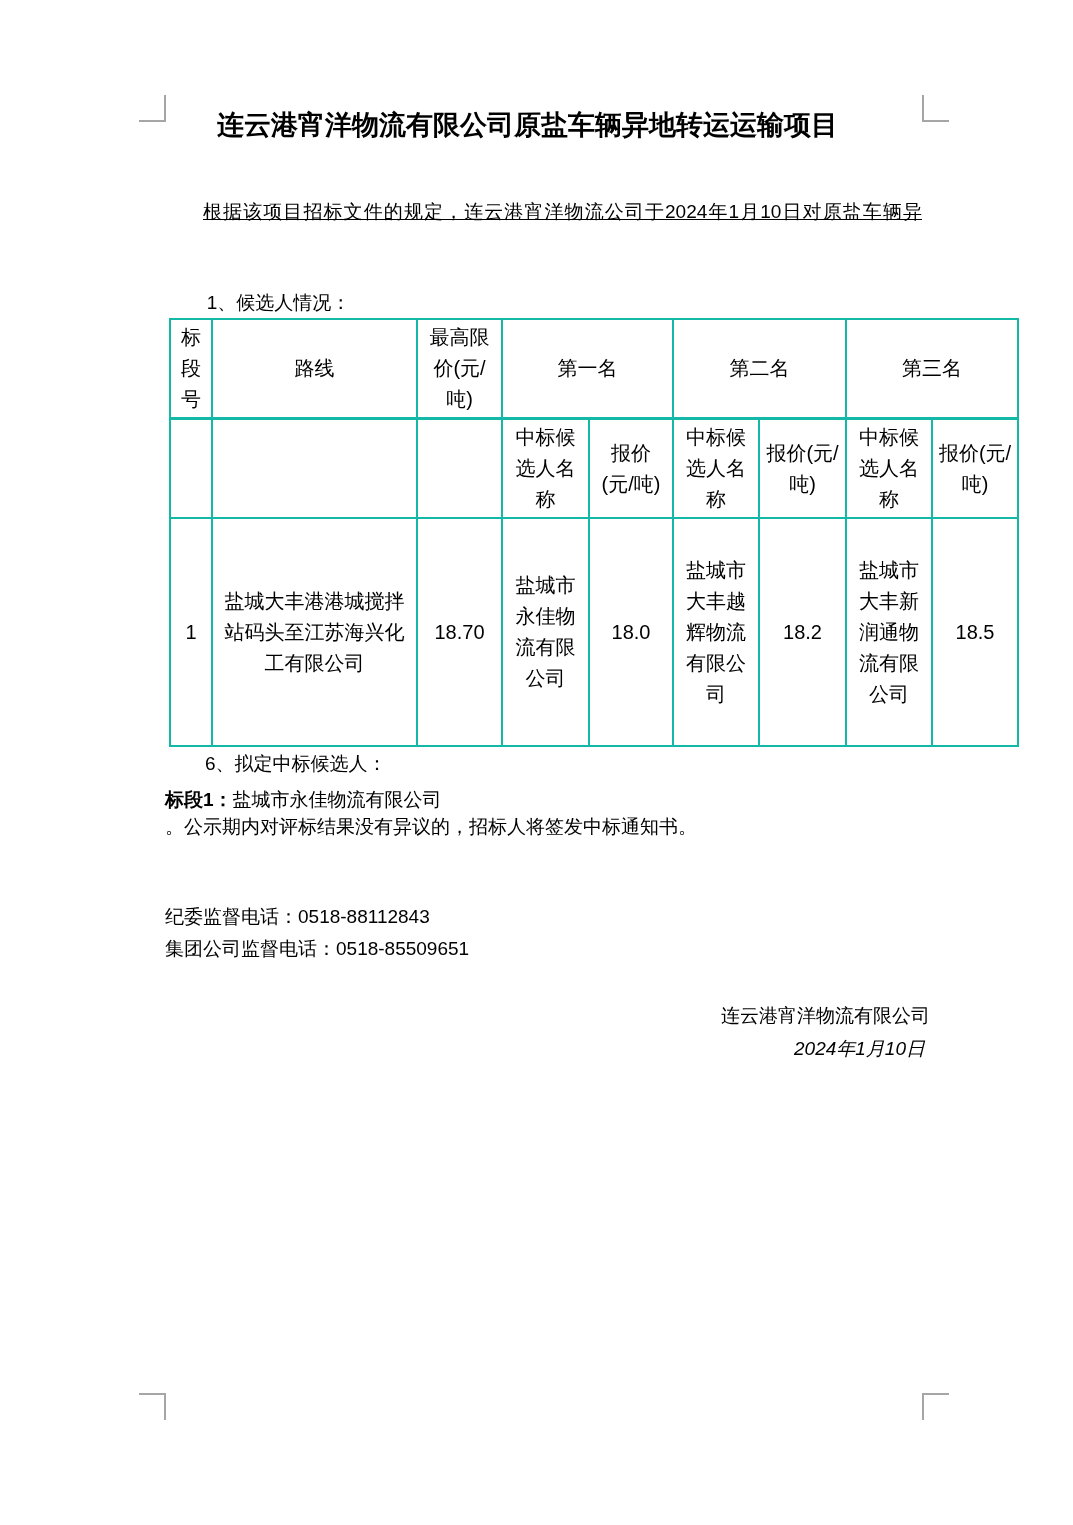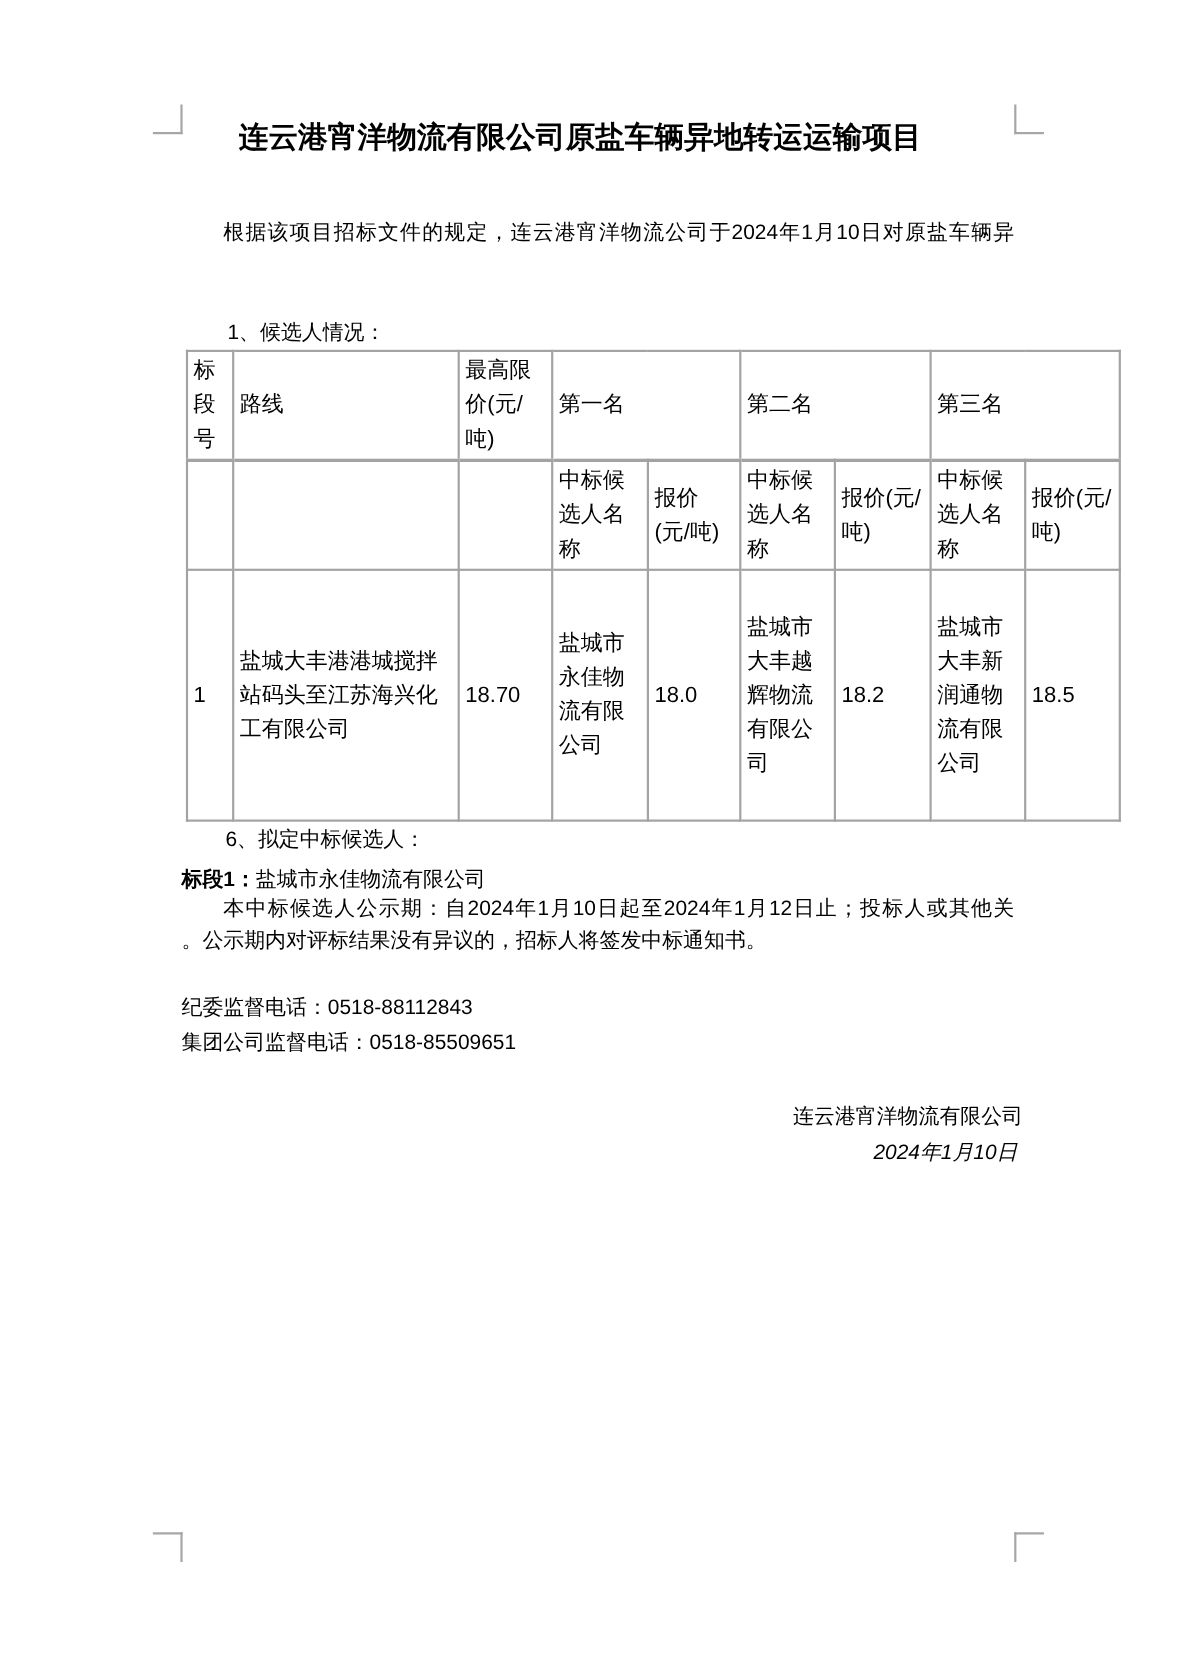--- a/index.html
+++ b/index.html
@@ -21,33 +21,33 @@
   .content { position: absolute; left: 165px; top: 0; width: 757px; }
 
   .doc-title {
     position: absolute; left: 0; top: 106px; width: 757px;
     font-size: 27px; font-weight: bold; line-height: 39px;
     padding-left: 52px; box-sizing: border-box;
     white-space: nowrap;
   }
   .bodytext { font-size: 19px; line-height: 31px; }
   .intro   { position: absolute; left: 0; top: 196px; width: 757px; }
-  .indent2 { text-indent: 2em; }
+  .indent2 { text-indent: 2em; text-decoration: underline; }
   .just    { text-align: justify; text-align-last: justify; }
   .section1-label { position: absolute; left: 0; top: 287px; width: 757px; padding-left: 2.2em; box-sizing: border-box; }
 
   table.bid-table {
     position: absolute; left: 4px; top: 318px;
     border-collapse: collapse; table-layout: fixed;
     width: 848px;
     font-size: 20px; line-height: 31px;
   }
   table.bid-table td {
-    border: 2px solid #a3a3a3;
-    text-align: left; vertical-align: middle;
+    border: 2px solid #14b8a6;
+    text-align: center; vertical-align: middle;
     padding: 2px 5px; font-weight: normal;
     word-break: break-all; overflow-wrap: anywhere;
   }
   tr.hdr1 td { height: 85px; border-bottom-width: 3px; }
   tr.hdr2 td { height: 81px; }
   tr.datarow td { height: 222px; }
 
   .sec2-label   { position: absolute; left: 0; top: 748px;  width: 757px; padding-left: 2.1em; box-sizing: border-box; }
   .award-line   { position: absolute; left: 0; top: 784px;  width: 757px; }
   .award-label  { font-weight: bold; }
@@ -123,21 +123,20 @@
   </tbody>
     </table>
 
   <div class="sec2-label bodytext">6、拟定中标候选人：</div>
 
   <div class="award-line bodytext">
     <span class="award-label">标段1：</span><span>盐城市永佳物流有限公司</span>
   </div>
 
   <div class="notice bodytext">
-    <div class="indent2 just">本中标候选人公示期：自2024年1月10日起至2024年1月12日止；投标人或其他关</div>
     <div>。公示期内对评标结果没有异议的，招标人将签发中标通知书。</div>
   </div>
 
   <div class="phone1 bodytext">纪委监督电话：0518-88112843</div>
   <div class="phone2 bodytext">集团公司监督电话：0518-85509651</div>
 
   <div class="sig-company bodytext">连云港宵洋物流有限公司</div>
   <div class="sig-date bodytext">2024年1月10日</div>
 
 </div>

